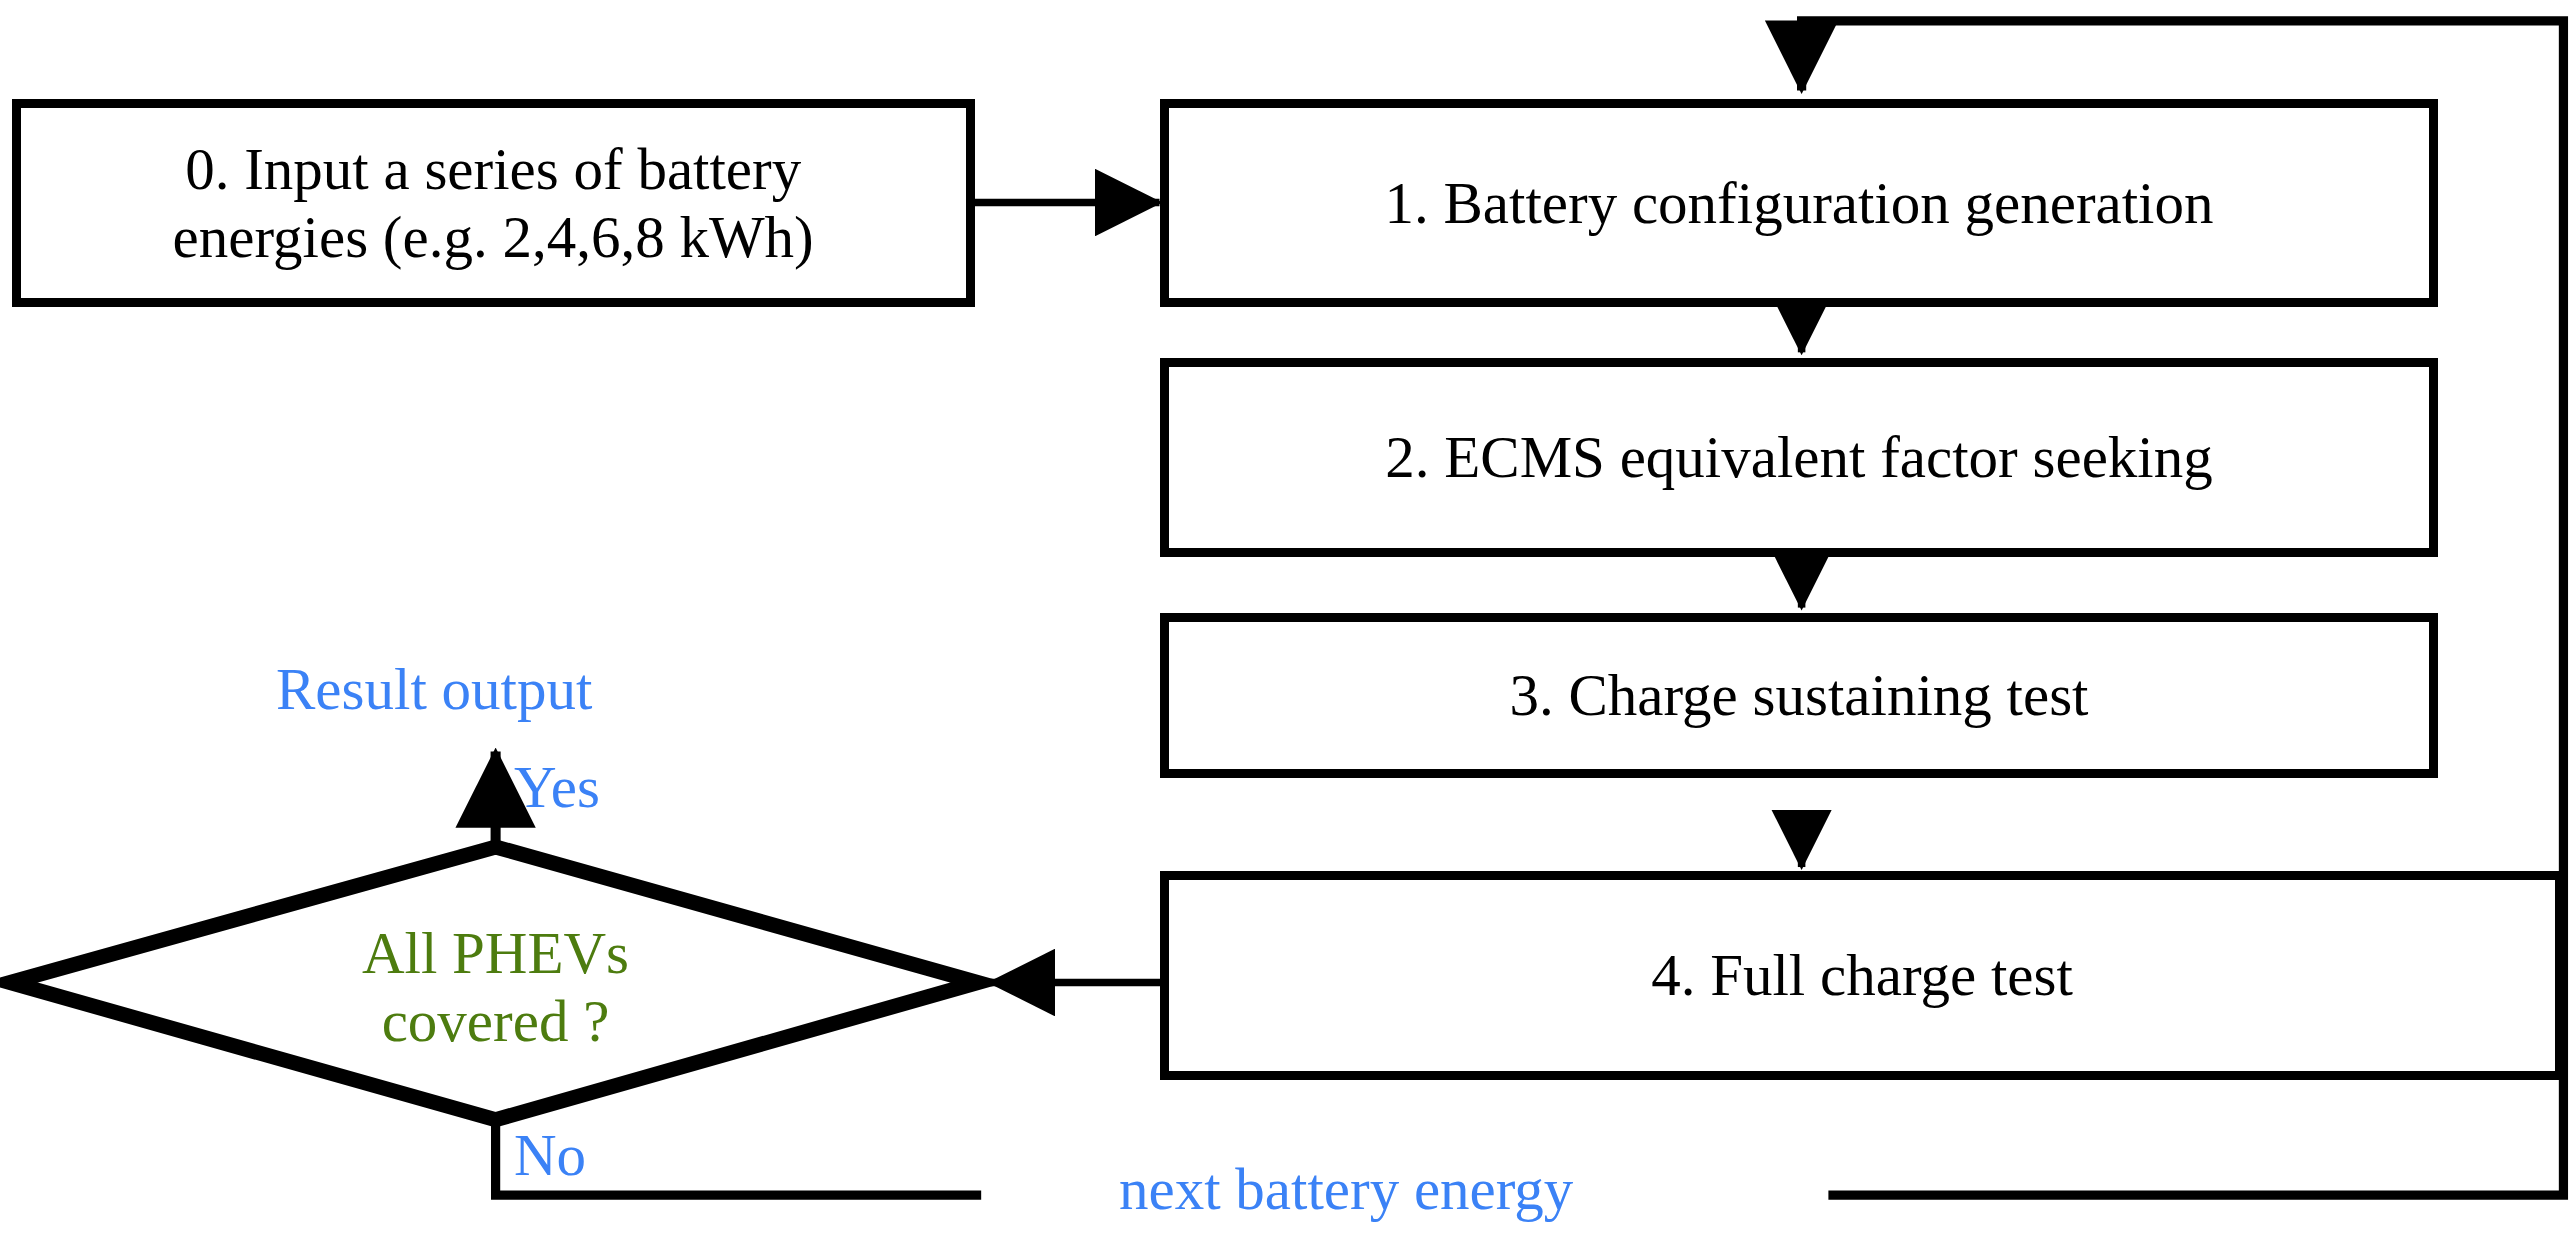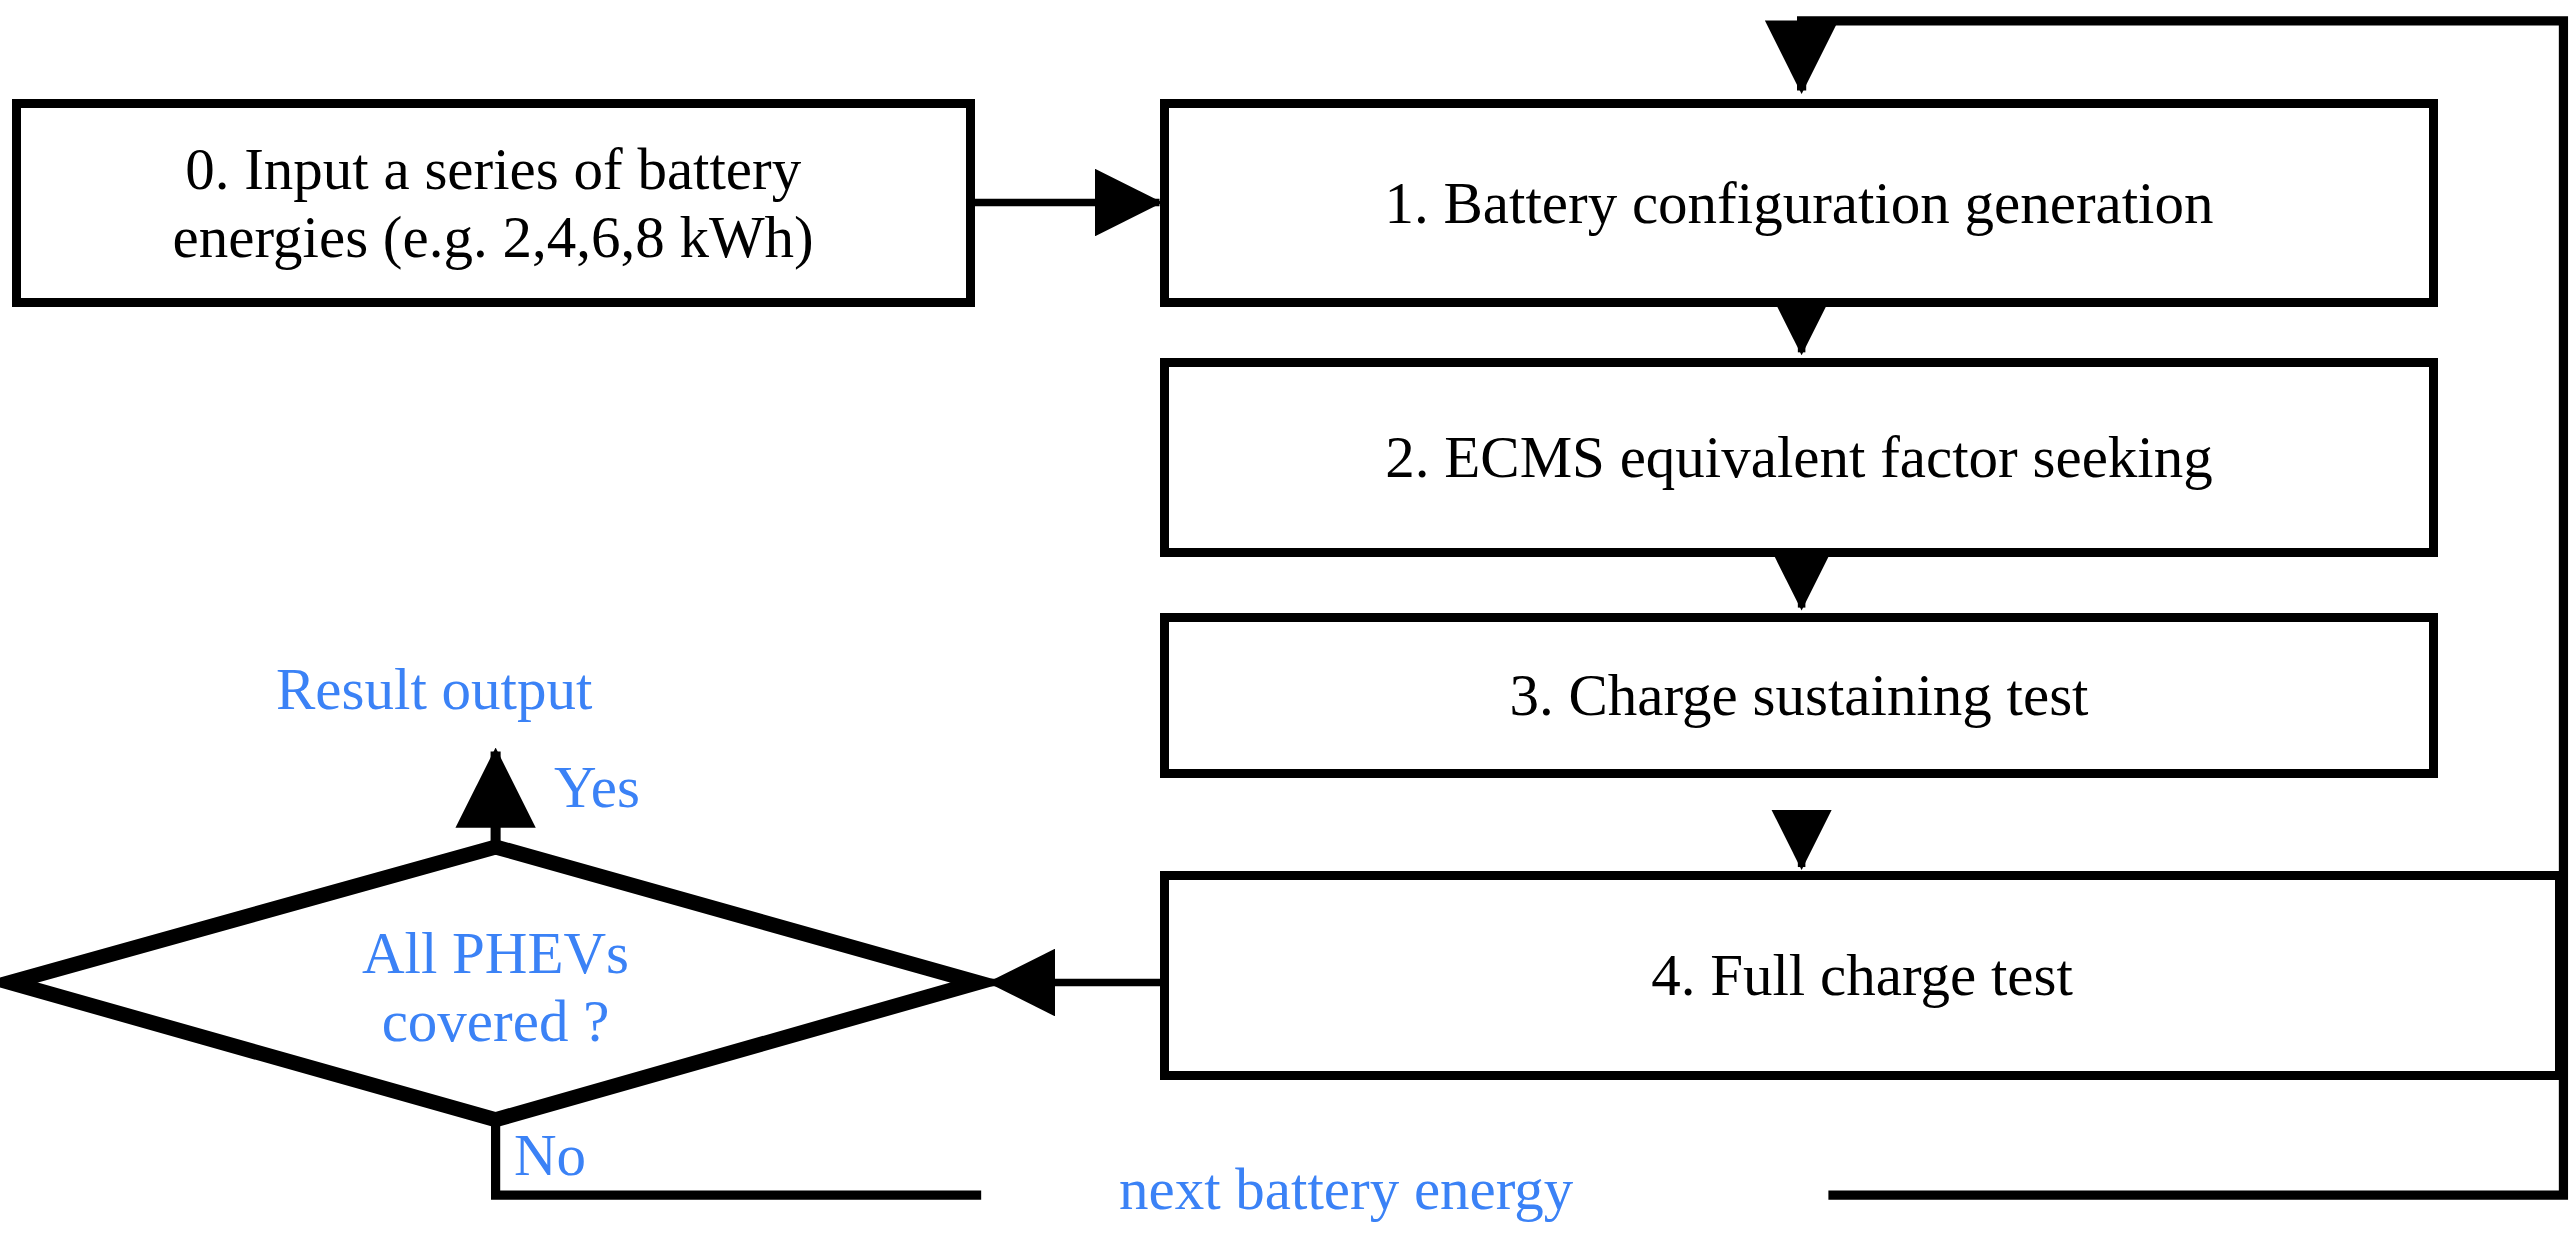--- a/index.html
+++ b/index.html
@@ -44,21 +44,21 @@
     color: #3b82f6;
     font-size: 59px;
     line-height: 1.0;
     white-space: nowrap;
   }
   .diamond-label {
     position: absolute;
     text-align: center;
     font-size: 59px;
     line-height: 1.16;
-    color: #3b82f6;
+    color: #4d7c0f;
     white-space: pre-line;
   }
 </style>
 </head>
 <body>
 
 <div id="canvas">
 
   <svg class="layer" viewBox="0 0 3077 1490" preserveAspectRatio="none">
     <defs>
@@ -108,20 +108,20 @@
 
   <div class="node-box" style="left:1160px; top:871px; width:1404px; height:209px;">
     <span class="node-label">4. Full charge test</span>
   </div>
 
   <div class="diamond-label" style="left:278px; top:919px; width:435px;">All PHEVs
 covered ?</div>
 
   <div class="free-text" style="left:276px; top:660px;">Result output</div>
 
-  <div class="free-text" style="left:514px; top:758px;margin-left:40px;">Yes</div>
+  <div class="free-text" style="left:514px; top:758px;">Yes</div>
 
   <div class="free-text" style="left:514px; top:1126px;">No</div>
 
   <div class="free-text" style="left:1119px; top:1160px;">next battery energy</div>
 
 </div>
 
 
 </body></html>

